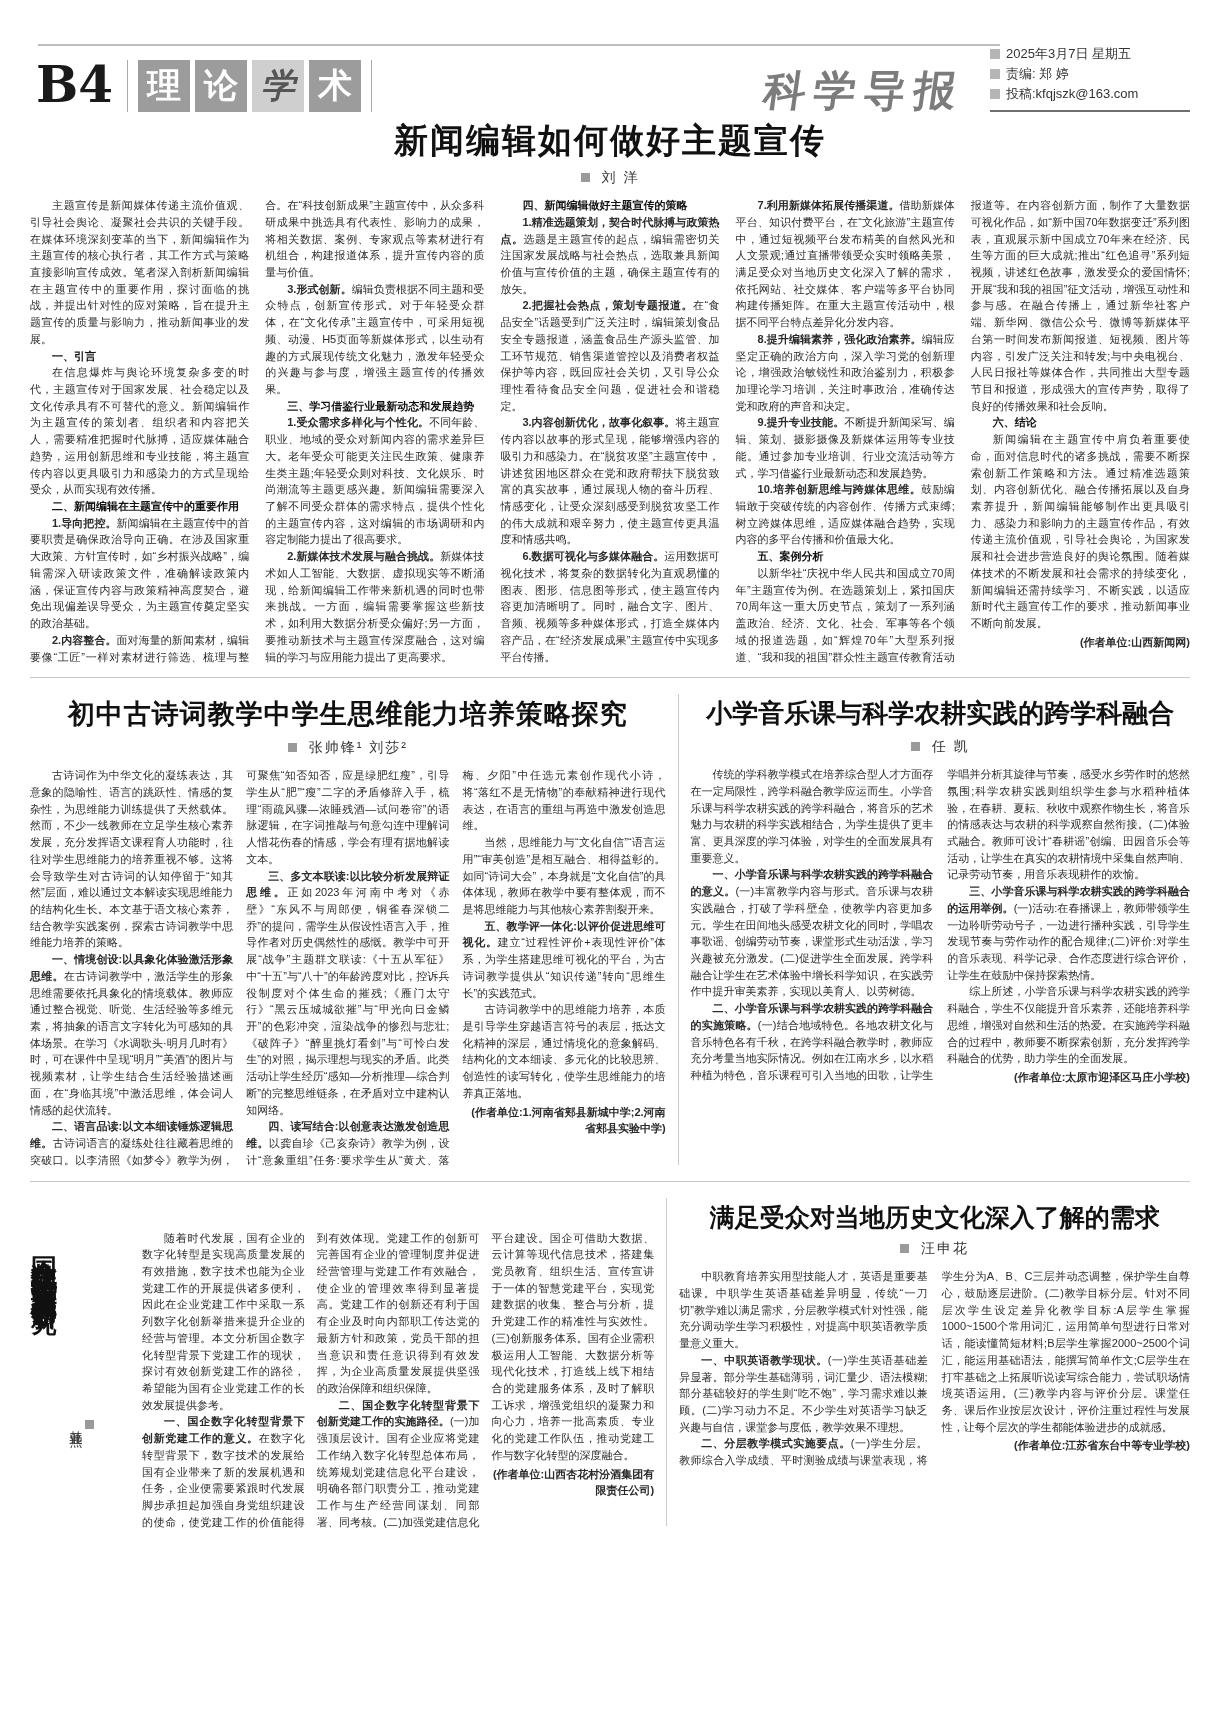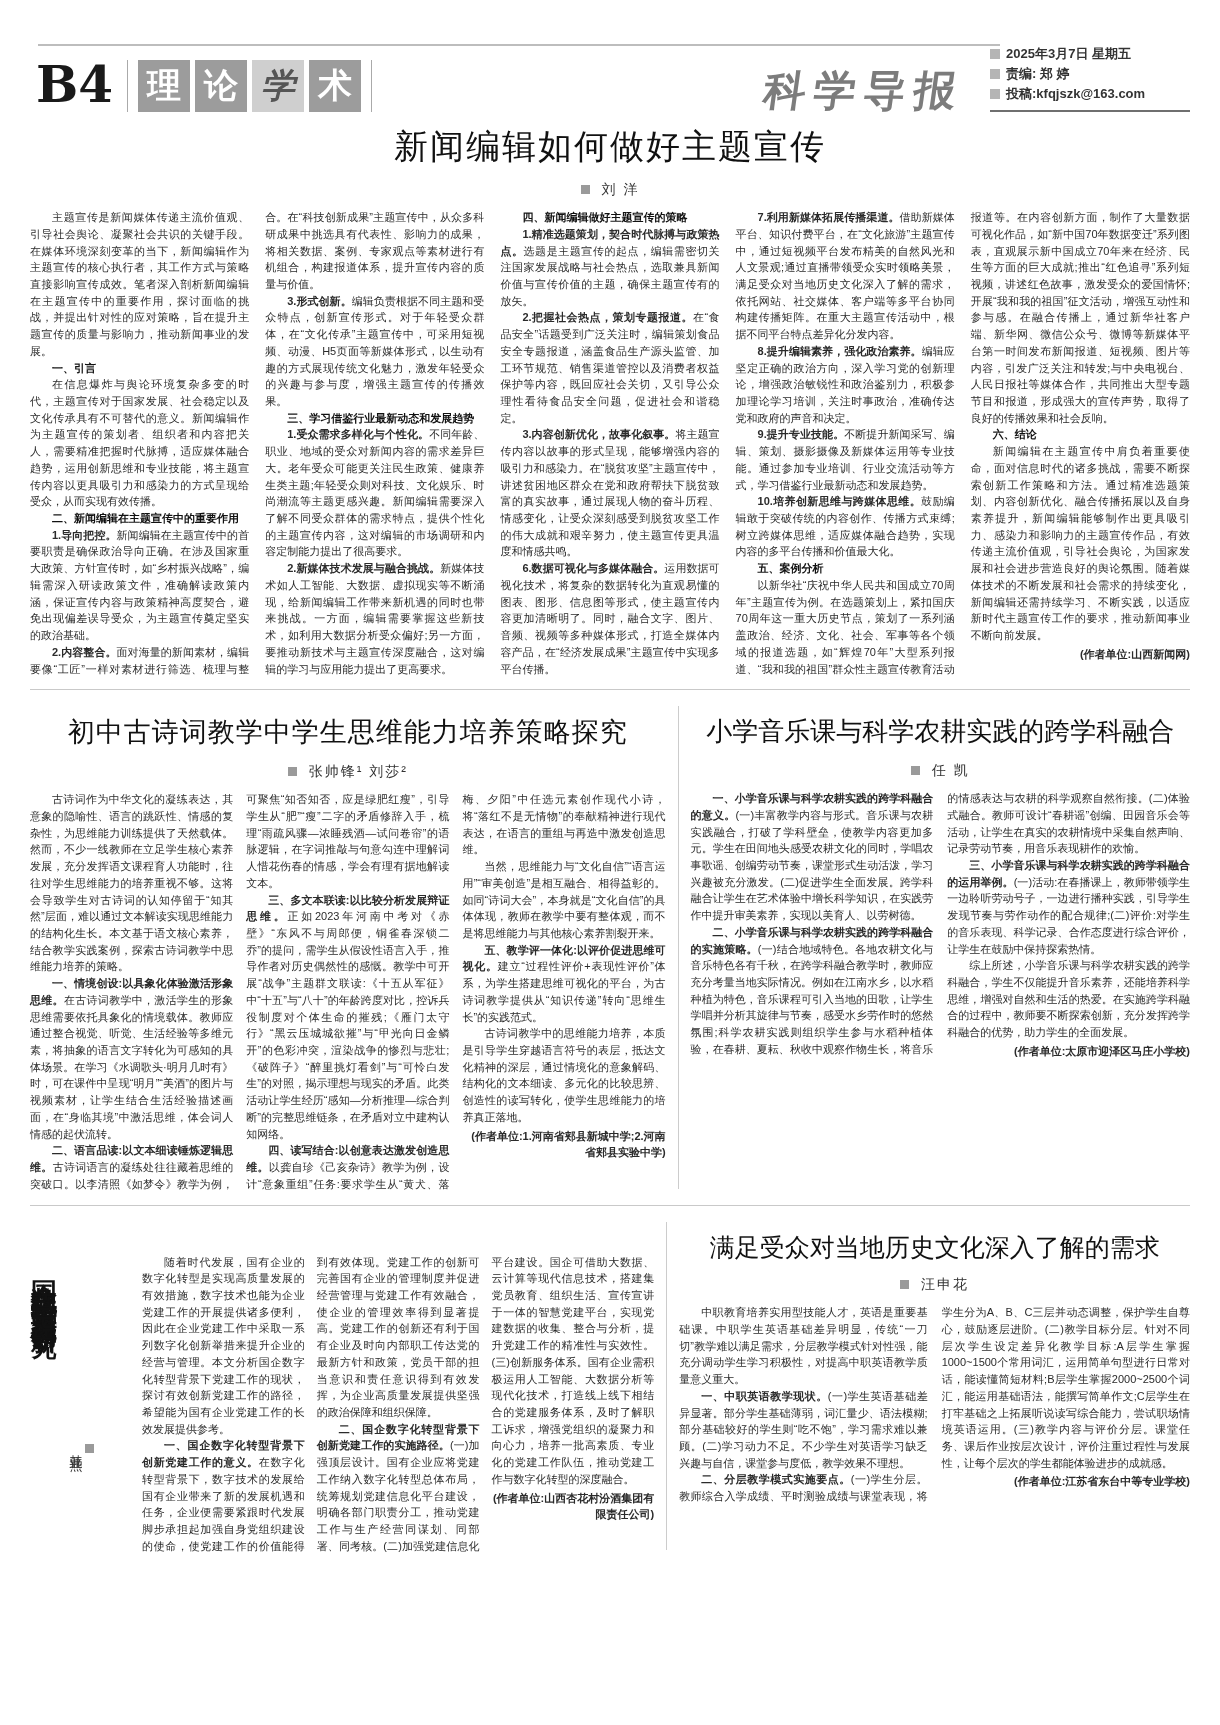--- a/index.html
+++ b/index.html
@@ -12,24 +12,24 @@
   .hdr{position:relative;height:86px;border-bottom:0;}
   .hdr-topline{position:absolute;top:18px;left:8px;right:190px;border-top:2px solid #bdbdbd;}
   .hdr-row{position:relative;display:flex;align-items:flex-end;height:100%;}
   .edition{font-family:"DejaVu Serif","Liberation Serif",serif;font-weight:700;font-size:50px;line-height:1;color:#1a1a1a;padding:0 14px 2px 6px;}
   .secboxes{display:flex;gap:5px;padding:0 10px;border-left:1px solid #aaa;border-right:1px solid #aaa;align-items:flex-end;}
   .secbox{width:52px;height:52px;background:#9c9c9c;color:#fff;font-weight:700;font-size:34px;display:flex;align-items:center;justify-content:center;}
   .secbox.light{background:#cfcfcf;color:#555;font-family:"Liberation Serif",serif;font-style:italic;}
   .masthead{flex:1;text-align:right;padding-right:26px;}
   .masthead-name{display:inline-block;transform:skewX(-8deg);font-weight:700;font-size:42px;color:#7c7c7c;letter-spacing:8px;line-height:1;}
   .hdr-info{width:200px;border-bottom:2px solid #6f6f6f;padding-bottom:6px;}
-  .hdr-info .row{display:flex;align-items:center;gap:6px;font-size:13px;color:#333;line-height:1.55;font-weight:700;}
+  .hdr-info .row{display:flex;align-items:center;gap:6px;font-size:13px;color:#333;line-height:1.55;font-weight:400;}
   .sq{width:10px;height:10px;background:#b5b5b5;display:inline-block;flex:0 0 auto;}
   
-  .a-title{ text-align:center;font-weight:400;color:#111;margin:15px;line-height:1.15;}
+  .a-title{ text-align:center;font-weight:700;color:#111;margin:9px;line-height:1.15;}
   .byline{ text-align:center;font-size:14px;color:#333;margin:6px 0 10px 0;letter-spacing:2px;}
   .byline .sq{width:9px;height:9px;background:#9a9a9a;margin-right:6px;}
   .bodycols{font-size:11px;line-height:1.52;text-align:justify;color:#2b2b2b;}
   .par{margin:0;text-indent:2em;}
   .par.h{font-weight:700;color:#111;}
   .par b{font-weight:700;}
   .par.src{text-align:right;font-weight:700;text-indent:0;margin-top:2px;}
   .hrule{border:0;border-top:1px solid #c9c9c9;margin:12px 0;}
   
   .a1 .a-title{font-size:34px;letter-spacing:2px;}
@@ -145,20 +145,21 @@
         </div>
     </div>
     <div class="vdiv"></div>
     <div class="a3">
       <h2 class="a-title">小学音乐课与科学农耕实践的跨学科融合</h2>
       <div class="byline">
         <span class="sq"></span>
         <span>任 凯</span>
       </div>
       <div class="bodycols a3-body">
+          <p class="par p">传统的学科教学模式在培养综合型人才方面存在一定局限性，跨学科融合教学应运而生。小学音乐课与科学农耕实践的跨学科融合，将音乐的艺术魅力与农耕的科学实践相结合，为学生提供了更丰富、更具深度的学习体验，对学生的全面发展具有重要意义。</p>
           <p class="par p"><b>一、小学音乐课与科学农耕实践的跨学科融合的意义。</b>(一)丰富教学内容与形式。音乐课与农耕实践融合，打破了学科壁垒，使教学内容更加多元。学生在田间地头感受农耕文化的同时，学唱农事歌谣、创编劳动节奏，课堂形式生动活泼，学习兴趣被充分激发。(二)促进学生全面发展。跨学科融合让学生在艺术体验中增长科学知识，在实践劳作中提升审美素养，实现以美育人、以劳树德。</p>
           <p class="par p"><b>二、小学音乐课与科学农耕实践的跨学科融合的实施策略。</b>(一)结合地域特色。各地农耕文化与音乐特色各有千秋，在跨学科融合教学时，教师应充分考量当地实际情况。例如在江南水乡，以水稻种植为特色，音乐课程可引入当地的田歌，让学生学唱并分析其旋律与节奏，感受水乡劳作时的悠然氛围;科学农耕实践则组织学生参与水稻种植体验，在春耕、夏耘、秋收中观察作物生长，将音乐的情感表达与农耕的科学观察自然衔接。(二)体验式融合。教师可设计“春耕谣”创编、田园音乐会等活动，让学生在真实的农耕情境中采集自然声响、记录劳动节奏，用音乐表现耕作的欢愉。</p>
           <p class="par p"><b>三、小学音乐课与科学农耕实践的跨学科融合的运用举例。</b>(一)活动:在春播课上，教师带领学生一边聆听劳动号子，一边进行播种实践，引导学生发现节奏与劳作动作的配合规律;(二)评价:对学生的音乐表现、科学记录、合作态度进行综合评价，让学生在鼓励中保持探索热情。</p>
           <p class="par p">综上所述，小学音乐课与科学农耕实践的跨学科融合，学生不仅能提升音乐素养，还能培养科学思维，增强对自然和生活的热爱。在实施跨学科融合的过程中，教师要不断探索创新，充分发挥跨学科融合的优势，助力学生的全面发展。</p>
           <p class="par src">(作者单位:太原市迎泽区马庄小学校)</p>
         </div>
     </div>
   </div>
 
   <hr class="hrule">

